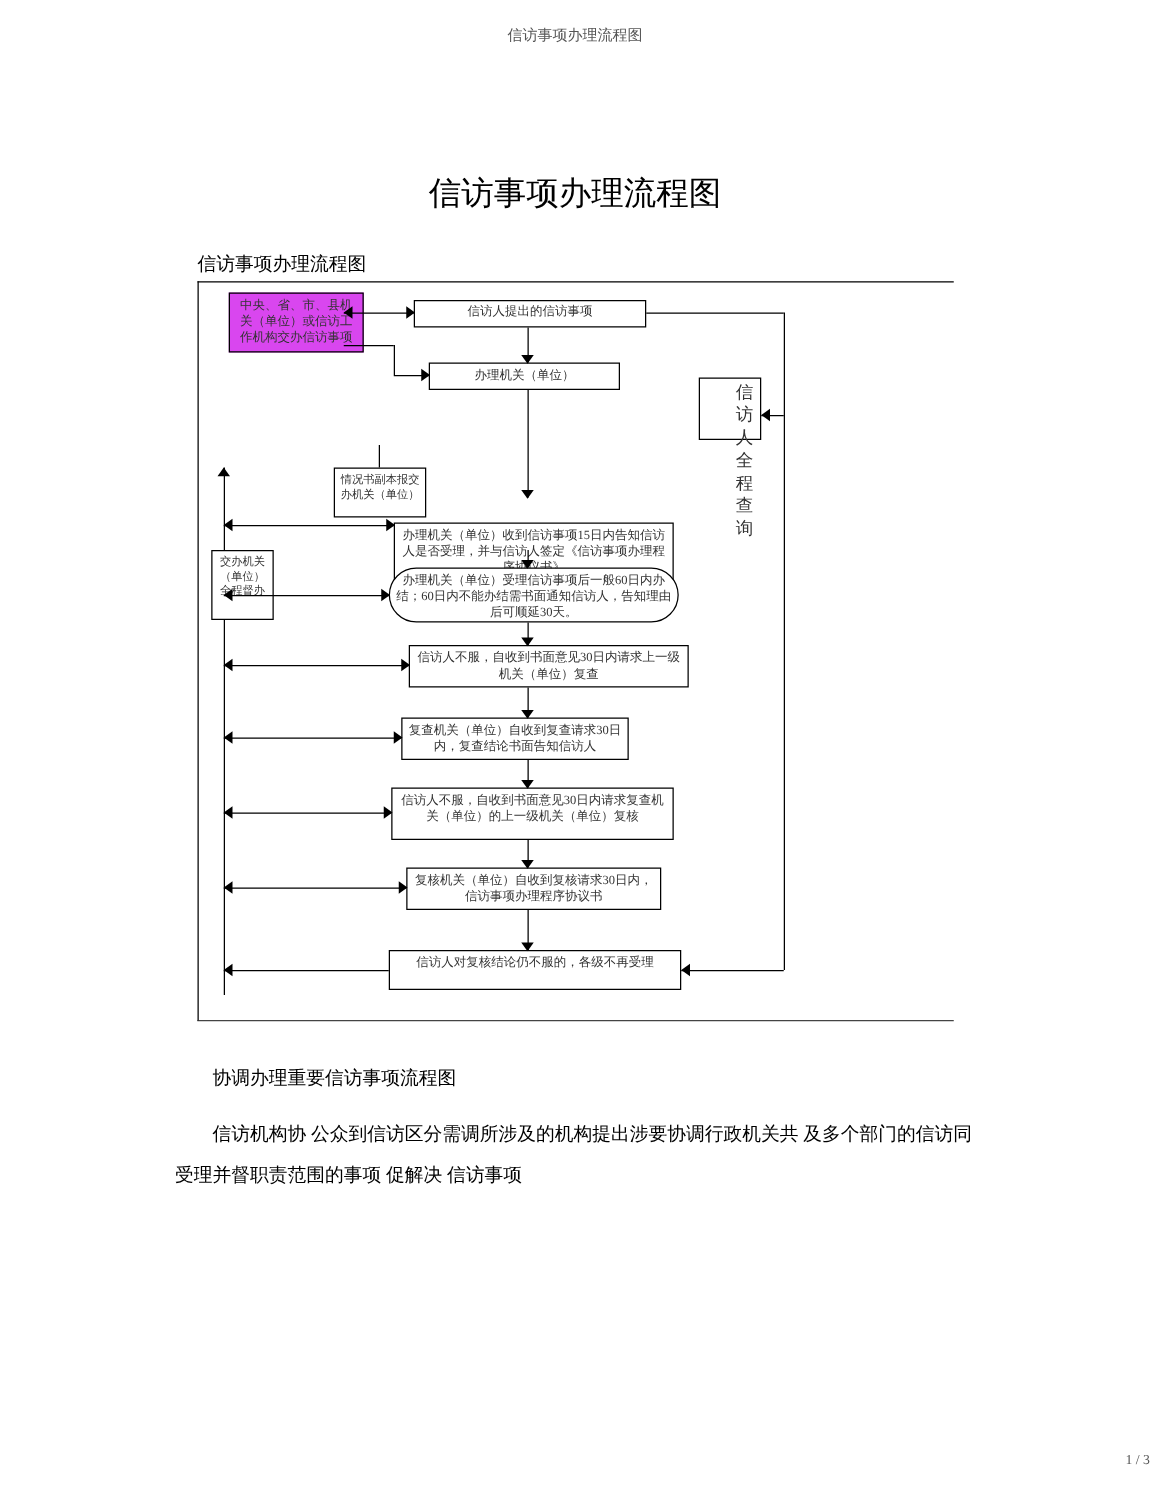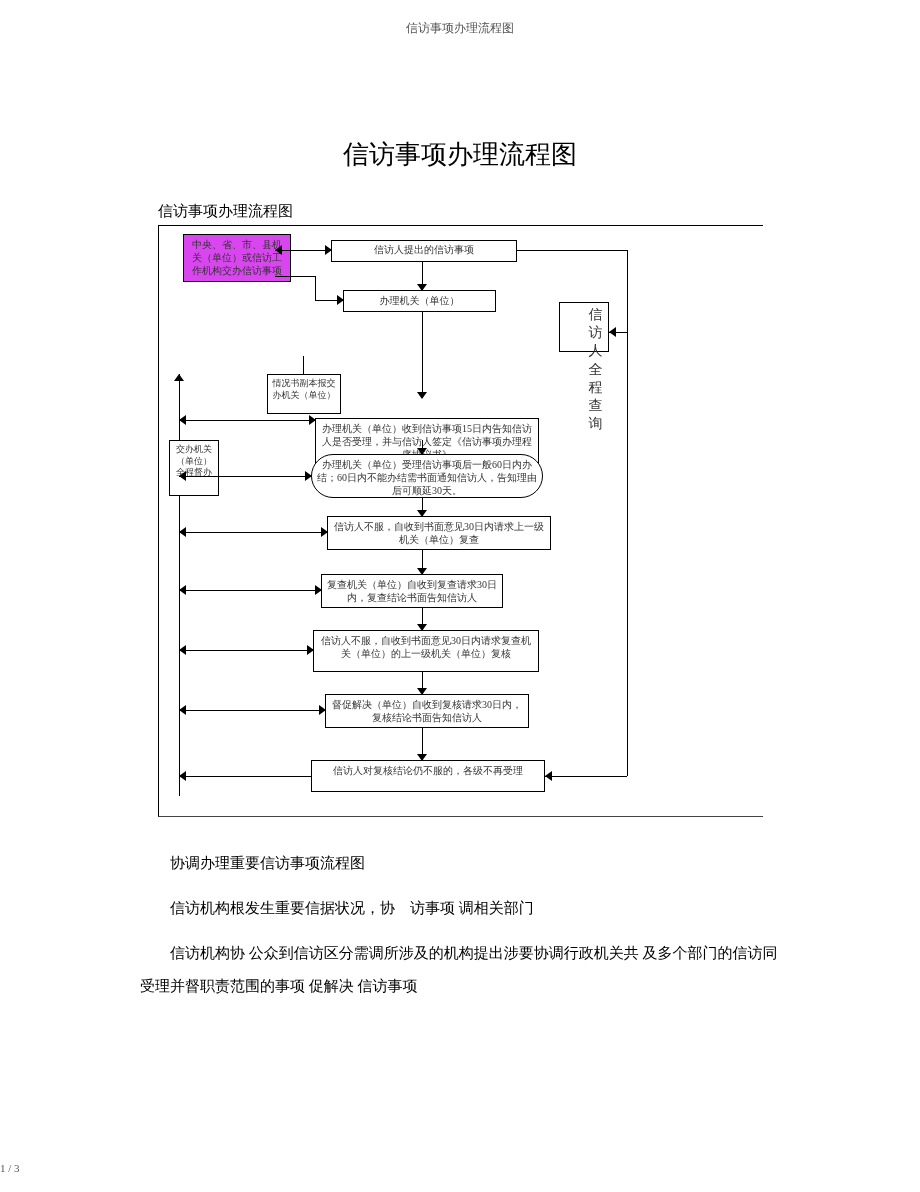--- a/index.html
+++ b/index.html
@@ -90,21 +90,21 @@
   .body-text {
     margin: 0 140px;
     font-size: 15px;
     line-height: 2.2;
   }
   .body-text p { margin: 0 0 12px 0; text-indent: 2em; }
   .page-num {
     position: absolute;
     bottom: 18px;
     width: 100%;
-    text-align: left;
+    text-align: right;
     font-size: 11px;
     color: #555;
   }
 </style>
 </head>
 <body>
 
 <div class="page">
 
   <div class="header-title">信访事项办理流程图</div>
@@ -129,21 +129,21 @@
     <div class="node" style="left:-6px; top:214px; width:50px; height:56px; font-size:9px;margin-left:16px;">交办机关（单位）全程督办</div>
 
     <div class="node" style="left:152px; top:228px; width:232px; height:44px;border-radius:22px;">办理机关（单位）受理信访事项后一般60日内办结；60日内不能办结需书面通知信访人，告知理由后可顺延30天。</div>
 
     <div class="node" style="left:168px; top:290px; width:224px; height:34px;">信访人不服，自收到书面意见30日内请求上一级机关（单位）复查</div>
 
     <div class="node" style="left:162px; top:348px; width:182px; height:34px;">复查机关（单位）自收到复查请求30日内，复查结论书面告知信访人</div>
 
     <div class="node" style="left:154px; top:404px; width:226px; height:42px;">信访人不服，自收到书面意见30日内请求复查机关（单位）的上一级机关（单位）复核</div>
 
-    <div class="node" style="left:166px; top:468px; width:204px; height:34px;">督促解决（单位）自收到复核请求30日内，复核结论书面告知信访人</div>
+    <div class="node" style="left:166px; top:468px; width:204px; height:34px;">复核机关（单位）自收到复核请求30日内，信访事项办理程序协议书</div>
 
     <div class="node" style="left:152px; top:534px; width:234px; height:32px;">信访人对复核结论仍不服的，各级不再受理</div>
 
     <div class="node" style="left:400px; top:76px; width:50px; height:50px; font-size:14px;padding-left:27px;">信访人全程查询</div>
 
     <div class="vline" style="left:263px; top:36px; height:28px;"></div>
     <div class="arrow-down" style="left:258px; top:58px;"></div>
     <div class="vline" style="left:263px; top:86px; height:86px;"></div>
     <div class="arrow-down" style="left:258px; top:166px;"></div>
     <div class="vline" style="left:263px; top:214px; height:14px;"></div>
@@ -209,18 +209,17 @@
 
     <div class="hline" style="left:108px; top:114px; width:0px;"></div>
     <div class="vline" style="left:144px; top:130px; height:18px;"></div>
 
   </div>
 
   <div style="height:30px;"></div>
 
   <div class="body-text">
     <p>协调办理重要信访事项流程图</p>
-    <p>信访机构根发生重要信据状况，协　访事项 调相关部门</p>
     <p style="text-indent:2em;">信访机构协 公众到信访区分需调所涉及的机构提出涉要协调行政机关共 及多个部门的信访同受理并督职责范围的事项 促解决 信访事项</p>
   </div>
 
   <div class="page-num">1 / 3</div>
 </div>
 
 </body></html>

